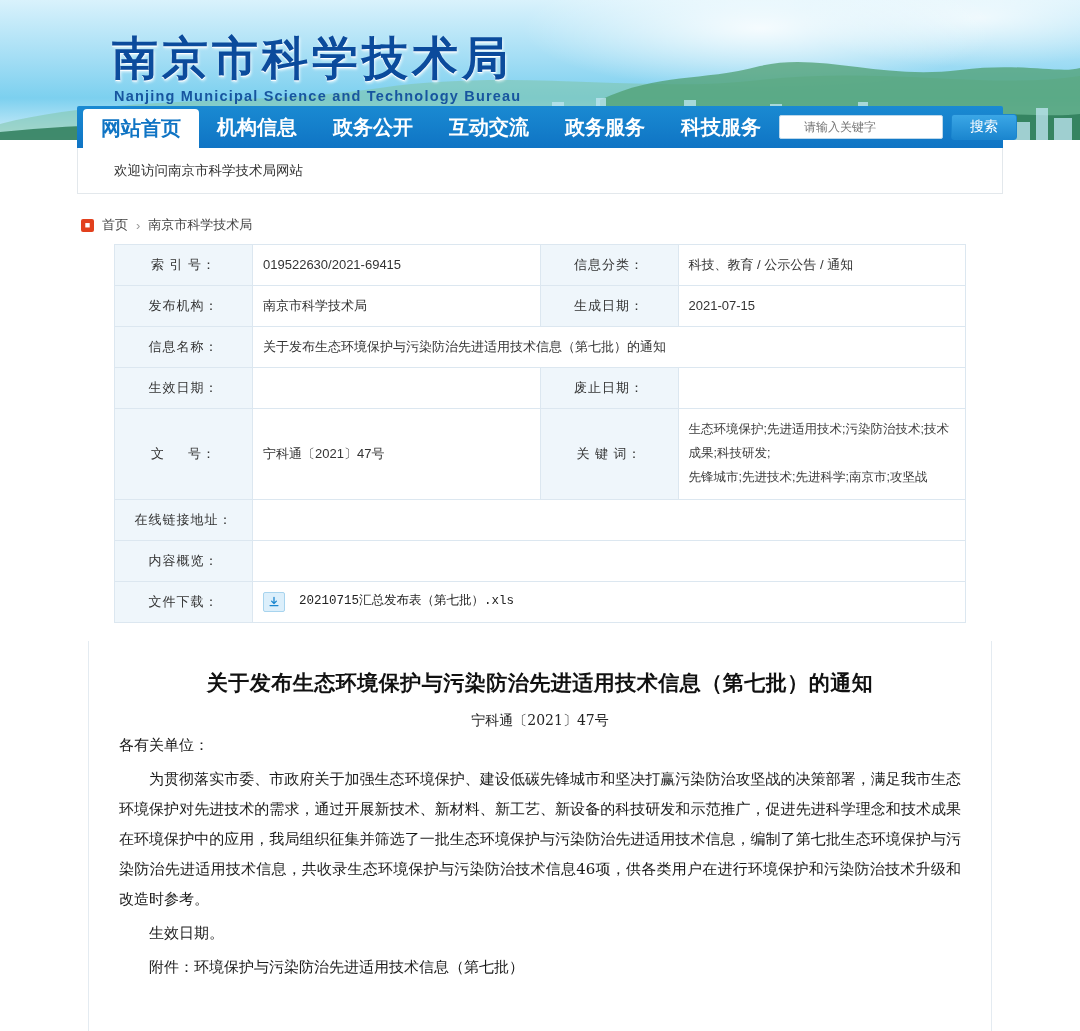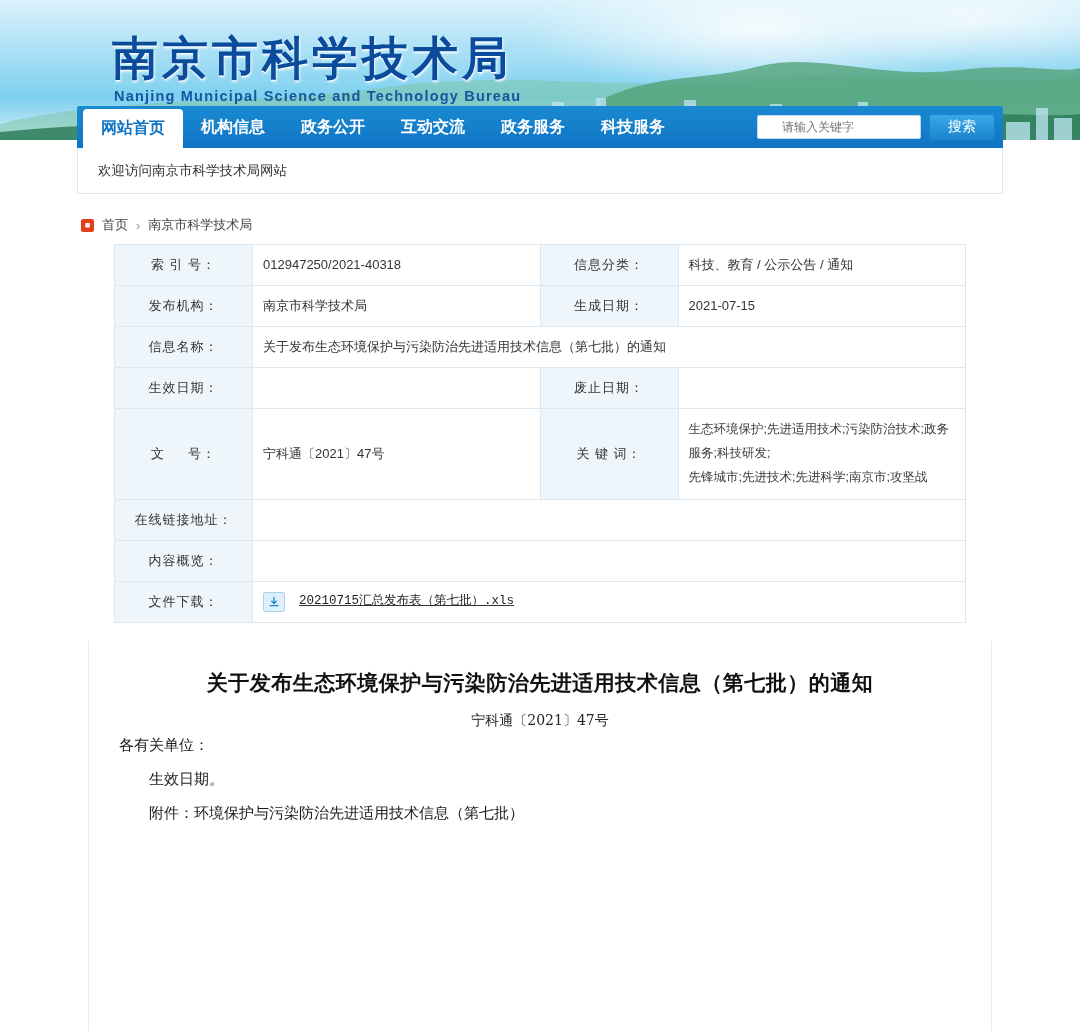--- a/index.html
+++ b/index.html
@@ -67,21 +67,21 @@
   .nav {
     height: 42px;
     background: linear-gradient(180deg,#1a8ad2 0%, #0f74c4 100%);
     display: flex;
     align-items: stretch;
     border-radius: 2px 2px 0 0;
     padding-left: 6px;
   }
   .nav-item {
     color: #ffffff;
-    font-size: 16px;
+    font-size: 20px;
     font-weight: bold;
     padding: 0 18px;
     display: flex;
     align-items: center;
     cursor: pointer;
     white-space: nowrap;
   }
   .nav-item.active {
     background: #ffffff;
     color: #0f74c4;
@@ -122,21 +122,21 @@
     cursor: pointer;
     font-family: "Liberation Sans", sans-serif;
   }
   .welcome-bar {
     background: #ffffff;
     border: 1px solid #e3e8ec;
     border-top: none;
     height: 46px;
     display: flex;
     align-items: center;
-    padding-left: 20px;
+    padding-left: 36px;
     font-size: 13.5px;
     color: #333;
   }
 
   
   .content {
     width: 926px;
     margin: 0 auto;
     position: relative;
     top: -24px;
@@ -181,21 +181,21 @@
   td.lbl {
     background: #eff6fb;
     color: #5a6a78;
     text-align: center;
     width: 138px;
     letter-spacing: 1px;
     white-space: nowrap;
   }
   td.val { background: #ffffff; }
   .kw { line-height: 1.9; font-size: 12.5px; color: #3b3b3b; }
-  .dl-row { display: flex; align-items: center; gap: 14px; text-decoration: underline; }
+  .dl-row { display: flex; align-items: center; gap: 14px; }
   .dl-icon {
     width: 22px; height: 20px;
     background: #dceffb;
     border: 1px solid #a8d4ee;
     border-radius: 2px;
     display: inline-flex; align-items: center; justify-content: center;
     color: #1b86cf;
   }
   .dl-name {
     font-family: "Liberation Mono", "DejaVu Sans Mono", monospace;
@@ -314,21 +314,21 @@
       <span class="bc-sq">■</span>
       <span>首页</span>
       <span class="bc-sep">›</span>
       <span>南京市科学技术局</span>
     </div>
 
     <table class="meta">
       <tbody>
           <tr>
         <td class="lbl">索 引 号：</td>
-        <td class="val">012947250/2021-40318</td>
+        <td class="val">019522630/2021-69415</td>
         <td class="lbl">信息分类：</td>
         <td class="val">科技、教育 / 公示公告 / 通知</td>
       </tr>
       <tr>
         <td class="lbl">发布机构：</td>
         <td class="val">南京市科学技术局</td>
         <td class="lbl">生成日期：</td>
         <td class="val">2021-07-15</td>
       </tr>
       <tr>
@@ -339,21 +339,21 @@
         <td class="lbl">生效日期：</td>
         <td class="val"></td>
         <td class="lbl">废止日期：</td>
         <td class="val"></td>
       </tr>
       <tr>
         <td class="lbl">文 　 号：</td>
         <td class="val">宁科通〔2021〕47号</td>
         <td class="lbl">关 键 词：</td>
         <td class="val">
-          <div class="kw">生态环境保护;先进适用技术;污染防治技术;政务服务;科技研发;</div>
+          <div class="kw">生态环境保护;先进适用技术;污染防治技术;技术成果;科技研发;</div>
           <div class="kw">先锋城市;先进技术;先进科学;南京市;攻坚战</div>
         </td>
       </tr>
       <tr>
         <td class="lbl">在线链接地址：</td>
         <td class="val" colspan="3"></td>
       </tr>
       <tr>
         <td class="lbl">内容概览：</td>
         <td class="val" colspan="3"></td>
@@ -373,20 +373,21 @@
         </td>
       </tr>
     </tbody>
       </table>
 
     <div class="article">
       <div class="art-title">关于发布生态环境保护与污染防治先进适用技术信息（第七批）的通知</div>
       <div class="art-sub">宁科通〔2021〕47号</div>
       <div class="art-body">
         <p>各有关单位：</p>
+        <p class="indent">为贯彻落实市委、市政府关于加强生态环境保护、建设低碳先锋城市和坚决打赢污染防治攻坚战的决策部署，满足我市生态环境保护对先进技术的需求，通过开展新技术、新材料、新工艺、新设备的科技研发和示范推广，促进先进科学理念和技术成果在环境保护中的应用，我局组织征集并筛选了一批生态环境保护与污染防治先进适用技术信息，编制了第七批生态环境保护与污染防治先进适用技术信息，共收录生态环境保护与污染防治技术信息46项，供各类用户在进行环境保护和污染防治技术升级和改造时参考。</p>
         <p class="indent">生效日期。</p>
         <p class="attach">附件：环境保护与污染防治先进适用技术信息（第七批）</p>
       </div>
 
     </div>
 
   </div>
 </div>
 
 </body></html>

